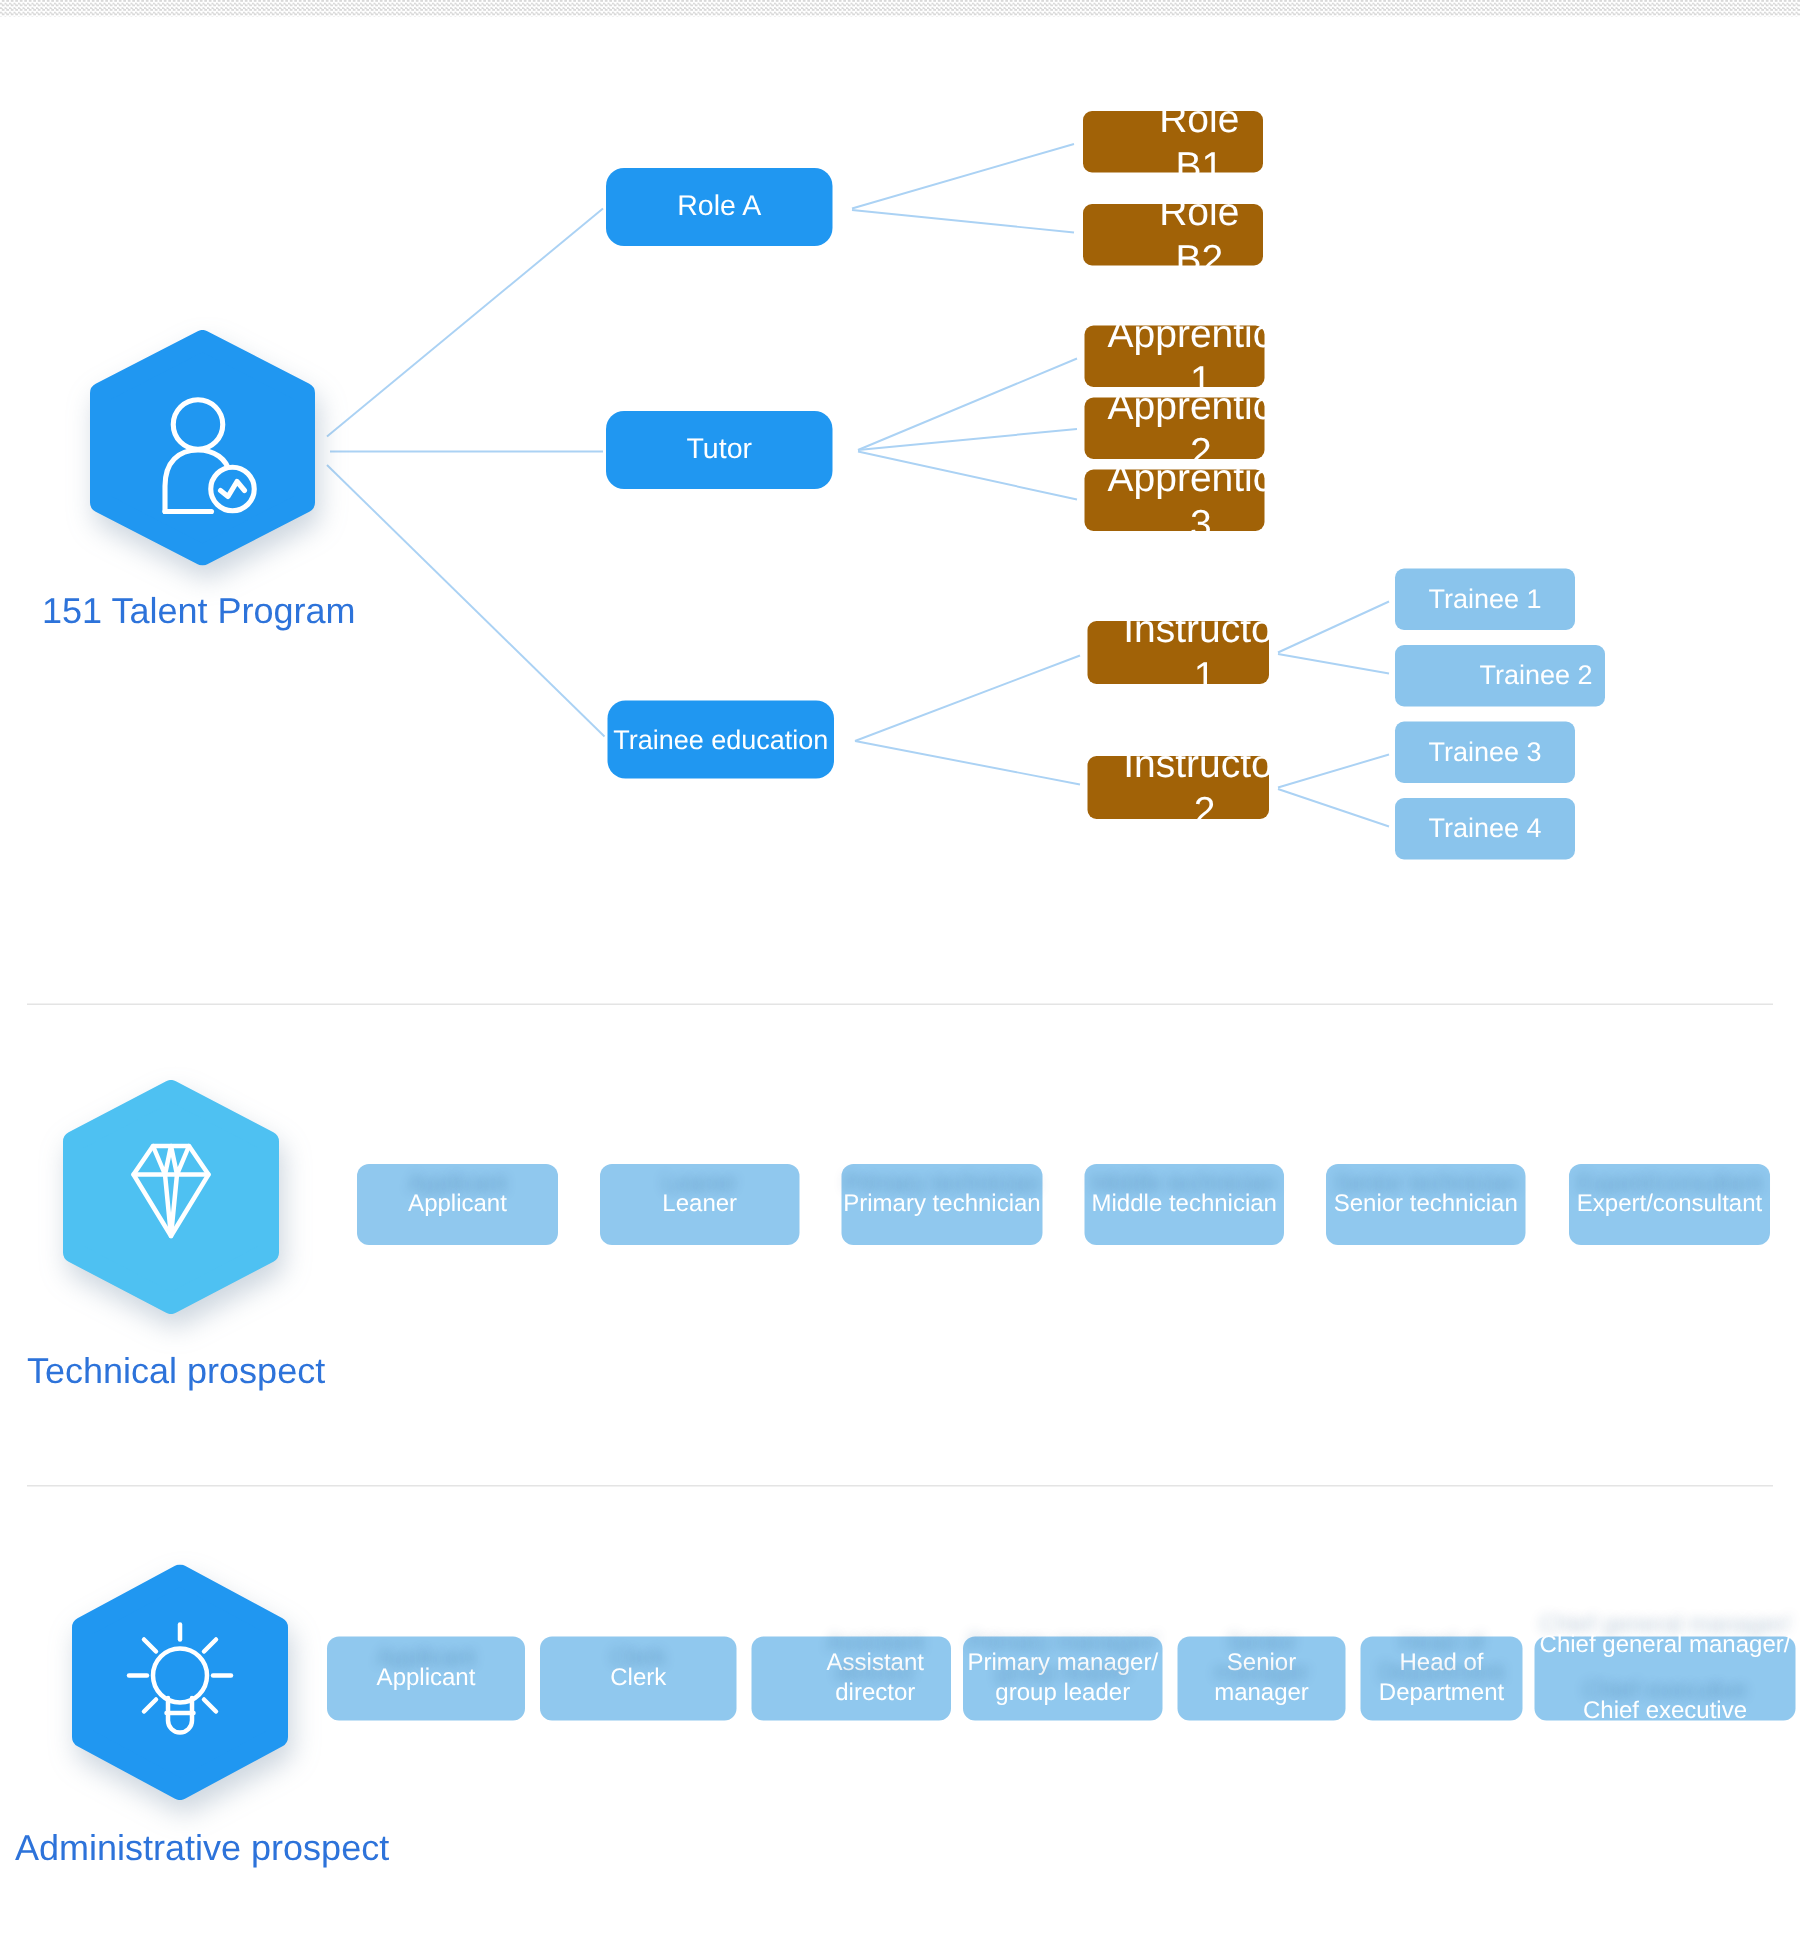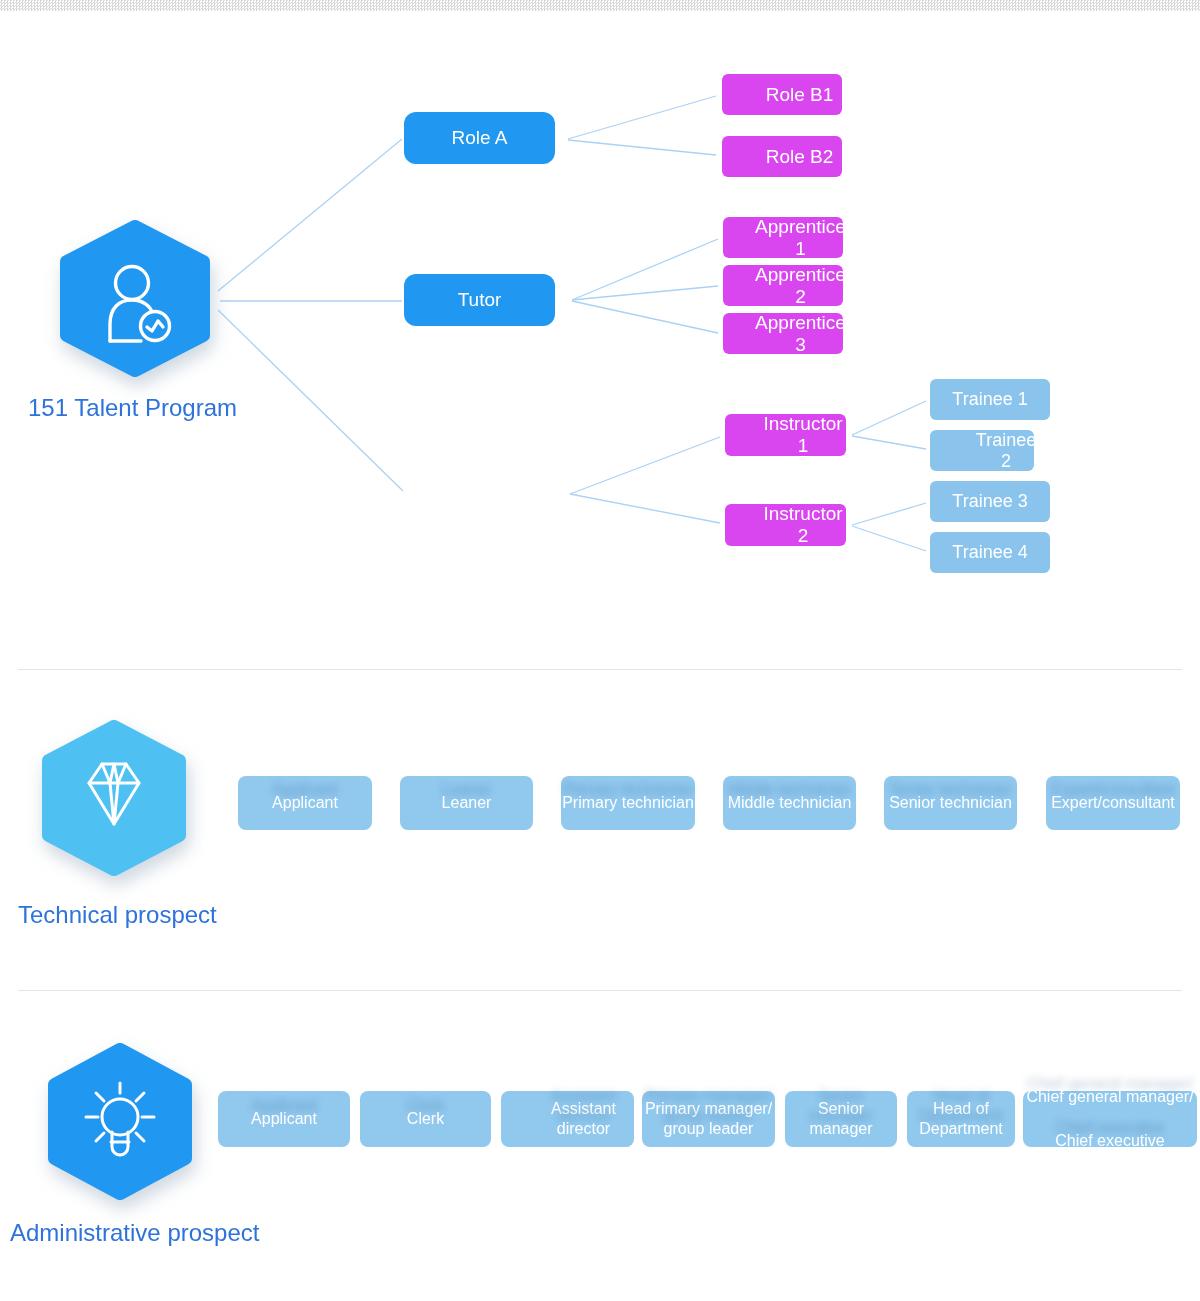--- a/index.html
+++ b/index.html
@@ -11,21 +11,21 @@
     position:absolute;left:0;top:0;width:1200px;height:11px;
     background:repeating-conic-gradient(#d9d9d9 0% 25%, #ffffff 0% 50%);
     background-size:3px 3px;
   }
   .connectors{position:absolute;left:0;top:0;z-index:0;}
   .node{
     position:absolute;z-index:2;display:flex;align-items:center;justify-content:center;
     color:#ffffff;text-align:center;box-sizing:border-box;
   }
   .node-lg{background:#2097f1;border-radius:12px;font-size:19px;}
-  .node-sm{background:#d946ef;border-radius:6px;font-size:19px;padding-left:35px;}
+  .node-sm{background:#a16207;border-radius:6px;font-size:26px;padding-left:35px;}
   .node-trainee{background:#8ac4ec;border-radius:6px;font-size:18px;}
   .node-row{
     background:#90c8ee;border-radius:8px;font-size:16px;line-height:20px;
     flex-direction:column;
     text-shadow:0 -13px 7px rgba(15,70,120,0.28);
   }
   .node-row span{display:block;}
   .hexwrap{position:absolute;z-index:2;filter:drop-shadow(3px 9px 9px rgba(90,120,150,0.30));}
   .section-title{
     position:absolute;z-index:2;color:#2d73da;font-size:24px;white-space:nowrap;
@@ -72,33 +72,34 @@
         <circle cx="95" cy="106" r="14.5" fill="#2097f1"></circle>
         <path d="M87,107 L92,111 L98,101 L103,107"></path>
       </g>
     </svg>
   </div>
 
   <div class="section-title" style="left:28px;top:394px;">151 Talent Program</div>
 
   <div class="node node-lg" style="left:404px;top:112px;width:151px;height:52px;">Role A</div>
   <div class="node node-lg" style="left:404px;top:274px;width:151px;height:52px;">Tutor</div>
+  <div class="node node-lg" style="left:405px;top:467px;width:151px;height:52px;font-size:18px;">Trainee education</div>
 
   <div class="node node-sm" style="left:722px;top:74px;width:120px;height:41px;">Role B1</div>
   <div class="node node-sm" style="left:722px;top:136px;width:120px;height:41px;">Role B2</div>
 
   <div class="node node-sm" style="left:723px;top:217px;width:120px;height:41px;">Apprentice 1</div>
   <div class="node node-sm" style="left:723px;top:265px;width:120px;height:41px;">Apprentice 2</div>
   <div class="node node-sm" style="left:723px;top:313px;width:120px;height:41px;">Apprentice 3</div>
 
   <div class="node node-sm" style="left:725px;top:414px;width:121px;height:42px;">Instructor 1</div>
   <div class="node node-sm" style="left:725px;top:504px;width:121px;height:42px;">Instructor 2</div>
 
   <div class="node node-trainee" style="left:930px;top:379px;width:120px;height:41px;">Trainee 1</div>
-  <div class="node node-trainee" style="left:930px;top:430px;width:104px;height:41px;padding-left:48px;">Trainee 2</div>
+  <div class="node node-trainee" style="left:930px;top:430px;width:140px;height:41px;padding-left:48px;">Trainee 2</div>
   <div class="node node-trainee" style="left:930px;top:481px;width:120px;height:41px;">Trainee 3</div>
   <div class="node node-trainee" style="left:930px;top:532px;width:120px;height:41px;">Trainee 4</div>
 
   <div class="divider" style="top:669px;"></div>
 
   <div class="hexwrap" style="left:42px;top:720px;">
     <svg width="144" height="156" viewBox="0 0 144 156">
       <polygon points="72,7 137,41 137,115 72,149 7,115 7,41" fill="#4ec1f2" stroke="#4ec1f2" stroke-width="14" stroke-linejoin="round"></polygon>
       <g stroke="#ffffff" stroke-width="3" fill="none" stroke-linecap="round" stroke-linejoin="round">
         <path d="M47,63 L60,44 L84,44 L97,63 L72,104 Z"></path>

